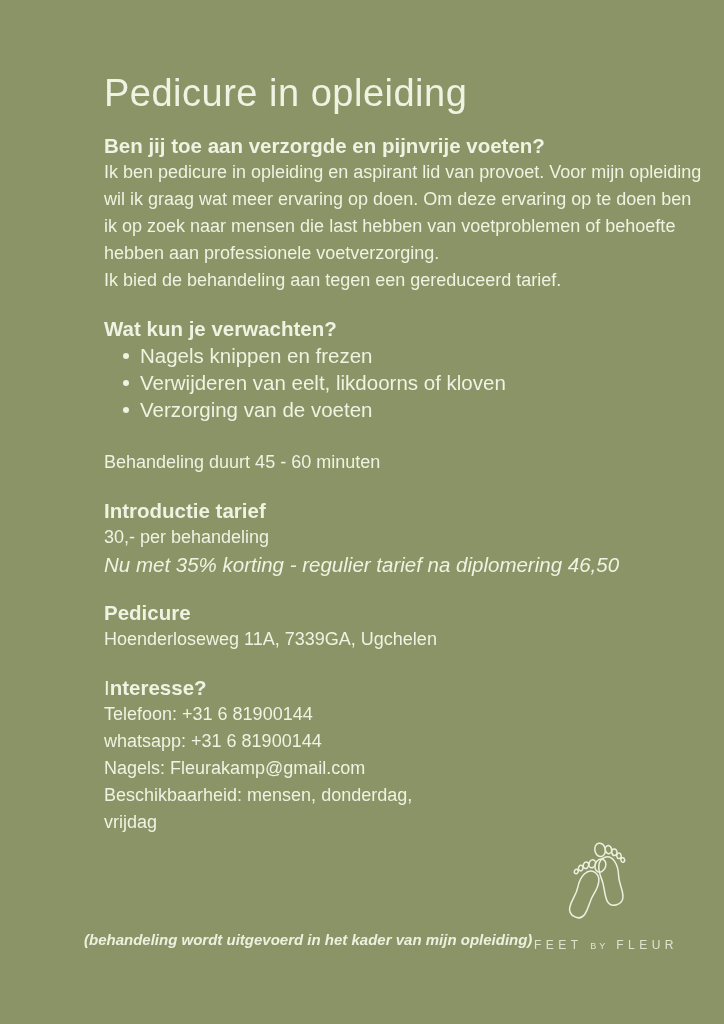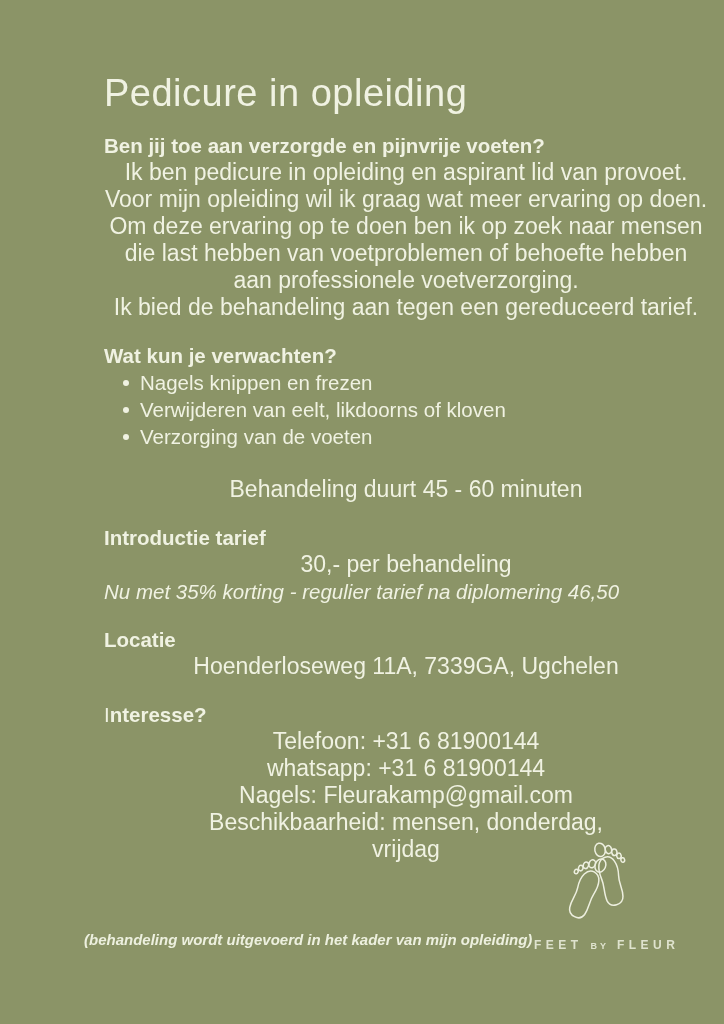--- a/index.html
+++ b/index.html
@@ -31,25 +31,24 @@
   }
   .section-heading {
     font-size: 20.5px;
     font-weight: 700;
     line-height: 27px;
     margin: 0;
   }
   .mt-title   { margin-top: 16px; }
   .mt-section { margin-top: 21px; }
   .body-text {
-    font-size: 23px;
+    font-size: 18px;
     font-weight: 400;
     line-height: 27px;
     margin: 0;
-    text-align: center;
   }
   .bullet-list {
     margin: 0;
     padding: 0 0 0 36px;
     list-style: none;
   }
   .bullet-list li {
     font-size: 20.5px;
     line-height: 27px;
     position: relative;
@@ -80,21 +79,20 @@
     font-style: italic;
     font-weight: 600;
     color: #EDF0DF;
   }
   .logo {
     position: absolute;
     right: 58px;
     bottom: 72px;
     width: 132px;
     text-align: right;
-    font-weight: bold;
   }
   .logo svg {
     display: block;
     margin: 0 auto 6px auto;
   }
   .logo-wordmark {
     font-size: 12px;
     letter-spacing: 4.5px;
     color: #E9ECDA;
     opacity: 0.9;
@@ -122,21 +120,21 @@
     <li>Verwijderen van eelt, likdoorns of kloven</li>
     <li>Verzorging van de voeten</li>
   </ul>
 
   <p class="body-text duration-line">Behandeling duurt 45 - 60 minuten</p>
 
   <p class="section-heading mt-section">Introductie tarief</p>
   <p class="body-text">30,- per behandeling</p>
   <p class="italic-note">Nu met 35% korting - regulier tarief na diplomering 46,50</p>
 
-  <p class="section-heading mt-section">Locatie</p>
+  <p class="section-heading mt-section">Pedicure</p>
   <p class="body-text">Hoenderloseweg 11A, 7339GA, Ugchelen</p>
 
   <p class="section-heading mt-section"><span class="regular-weight">I</span><span>nteresse?</span></p>
   <div class="body-text">Telefoon: +31 6 81900144</div>
   <div class="body-text">whatsapp: +31 6 81900144</div>
   <div class="body-text">Nagels: Fleurakamp@gmail.com</div>
   <div class="body-text">Beschikbaarheid: mensen, donderdag,</div>
   <div class="body-text">vrijdag</div>
 
 </div>

